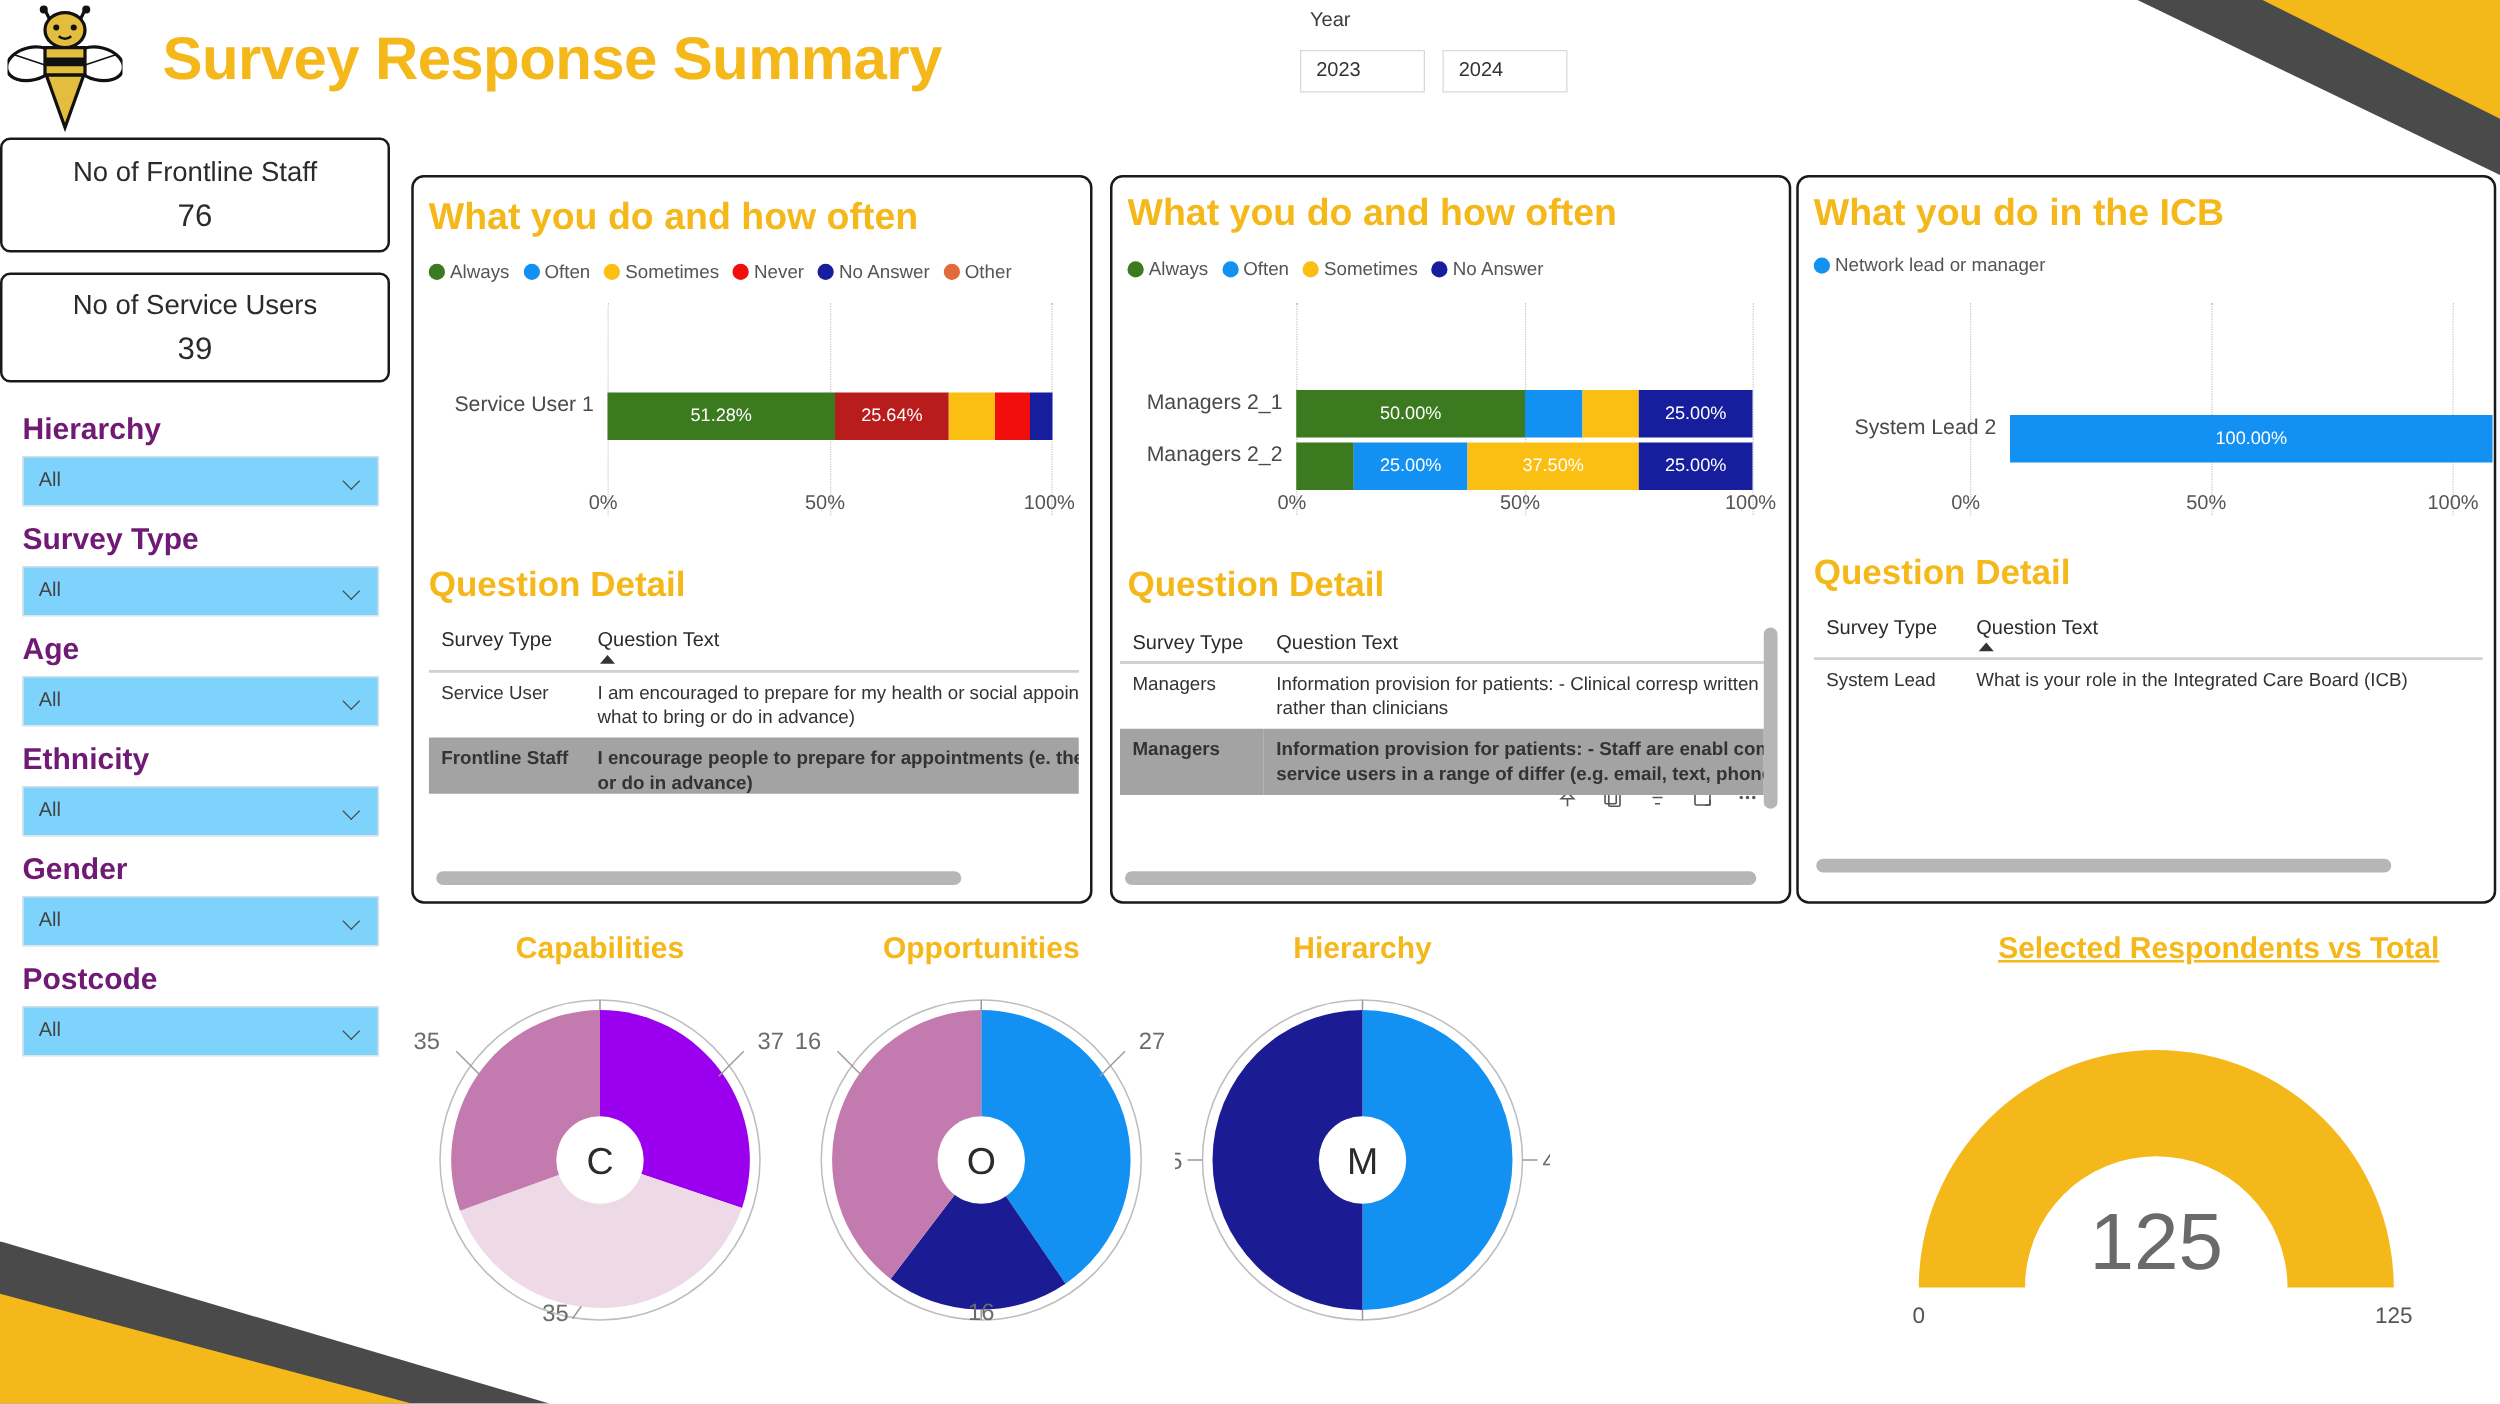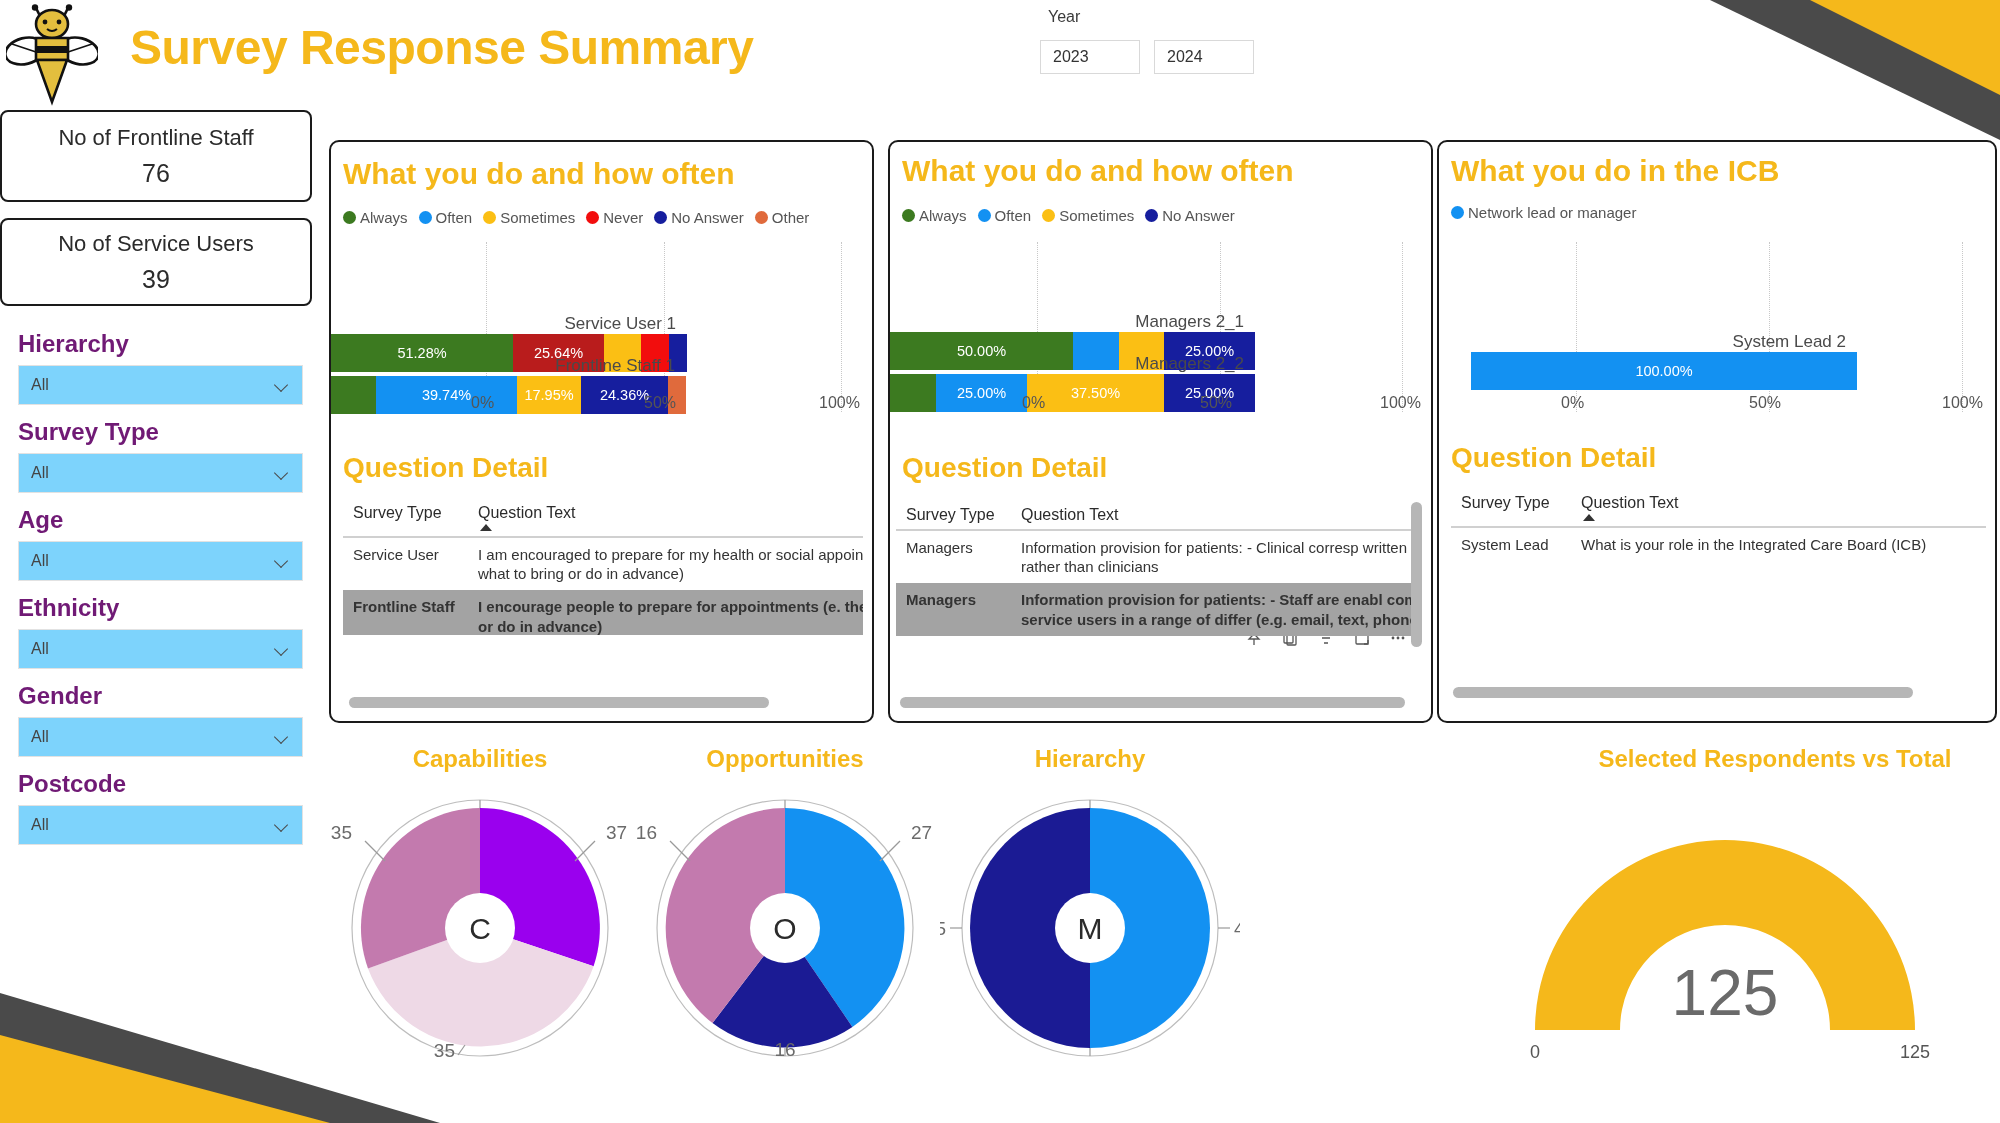--- a/index.html
+++ b/index.html
@@ -68,21 +68,21 @@
   .sub-title { font-size:28px; font-weight:bold; color:#F5B81B; }
 
   
   .legend { display:flex; align-items:center; gap:11px; flex-wrap:nowrap; }
   .legend-item { display:flex; align-items:center; gap:4px; font-size:15px; color:#555; white-space:nowrap; }
   .dot { width:13px; height:13px; border-radius:50%; display:inline-block; }
 
   
   .barchart { position:relative; }
   .gridline { position:absolute; top:0; bottom:0; width:0; border-left:1px dotted #c8c8c8; }
-  .bar-row { position:absolute; display:flex; align-items:flex-end;flex-direction:column; }
+  .bar-row { position:absolute; display:flex; align-items:flex-start; }
   .bar-label { font-size:17px; color:#4a4a4a; text-align:right; padding-right:11px; }
   .bar-track { display:flex; height:38px; }
   .seg { display:flex; align-items:center; justify-content:center;
          font-size:14.5px; color:#fff; overflow:hidden; white-space:nowrap; }
   .axis-lbl { position:absolute; font-size:16px; color:#555; }
 
   
   .qtable { width:100%; border-collapse:collapse; font-size:15px; color:#333; }
   .qtable th {
     text-align:left; font-weight:normal; font-size:16px; color:#2b2b2b;
@@ -259,30 +259,20 @@
         <div class="bar-label" style="width:155px;">Service User 1</div>
         <div class="bar-track">
           <div class="seg" style="width:182px;background:#3C7A20;">51.28%</div>
           <div class="seg" style="width:91px;background:#b91c1c;">25.64%</div>
           <div class="seg" style="width:37px;background:#FBBF14;"></div>
           <div class="seg" style="width:28px;background:#F20D0D;"></div>
           <div class="seg" style="width:18px;background:#161E9E;"></div>
         </div>
       </div>
 
-      <div class="bar-row" style="left:0; top:114px;">
-        <div class="bar-label" style="width:155px;">Frontline Staff 1</div>
-        <div class="bar-track">
-          <div class="seg" style="width:45px;background:#3C7A20;"></div>
-          <div class="seg" style="width:141px;background:#1391F2;">39.74%</div>
-          <div class="seg" style="width:64px;background:#FBBF14;">17.95%</div>
-          <div class="seg" style="width:87px;background:#161E9E;">24.36%</div>
-          <div class="seg" style="width:18px;background:#E06A3C;"></div>
-        </div>
-      </div>
 
       <div class="axis-lbl" style="left:140px; top:152px;">0%</div>
       <div class="axis-lbl" style="left:313px; top:152px;">50%</div>
       <div class="axis-lbl" style="left:488px; top:152px;">100%</div>
     </div>
 
     <div class="sub-title" style="position:absolute; left:12px; top:310px;">Question Detail</div>
 
     <div class="tbl-clip" style="left:12px; top:358px; width:520px; height:135px;">
       <table class="qtable" style="width:640px;">
@@ -531,21 +521,21 @@
       <text class="donut-center-txt" x="150" y="166" text-anchor="middle">M</text>
       <line x1="150" y1="27" x2="150" y2="35" stroke="#9a9a9a" stroke-width="1.2"></line>
       <line x1="150" y1="275" x2="150" y2="283" stroke="#9a9a9a" stroke-width="1.2"></line>
       <line x1="278" y1="155" x2="290" y2="155" stroke="#9a9a9a" stroke-width="1.2"></line>
       <text class="donut-num" x="294" y="162">43</text>
       <line x1="22" y1="155" x2="10" y2="155" stroke="#9a9a9a" stroke-width="1.2"></line>
       <text class="donut-num" x="6" y="162" text-anchor="end">15</text>
     </svg>
   </div>
 
-  <div class="gauge-title" style="left:1565px; top:745px; width:420px; text-align:center;">Selected Respondents vs Total</div>
+  <div class="gauge-title" style="left:1565px; top:745px; width:420px; text-align:center;text-decoration:underline;">Selected Respondents vs Total</div>
   <div style="position:absolute; left:1475px; top:780px;">
     <svg width="500" height="300" viewBox="0 0 500 300">
       <path d="M 60 250 A 190 190 0 0 1 440 250 L 355 250 A 105 105 0 0 0 145 250 Z" fill="#F5B81B"></path>
       <text class="gauge-val" x="250" y="235" text-anchor="middle">125</text>
       <text class="gauge-end" x="60" y="278" text-anchor="middle">0</text>
       <text class="gauge-end" x="440" y="278" text-anchor="middle">125</text>
     </svg>
   </div>
 
 </div>

